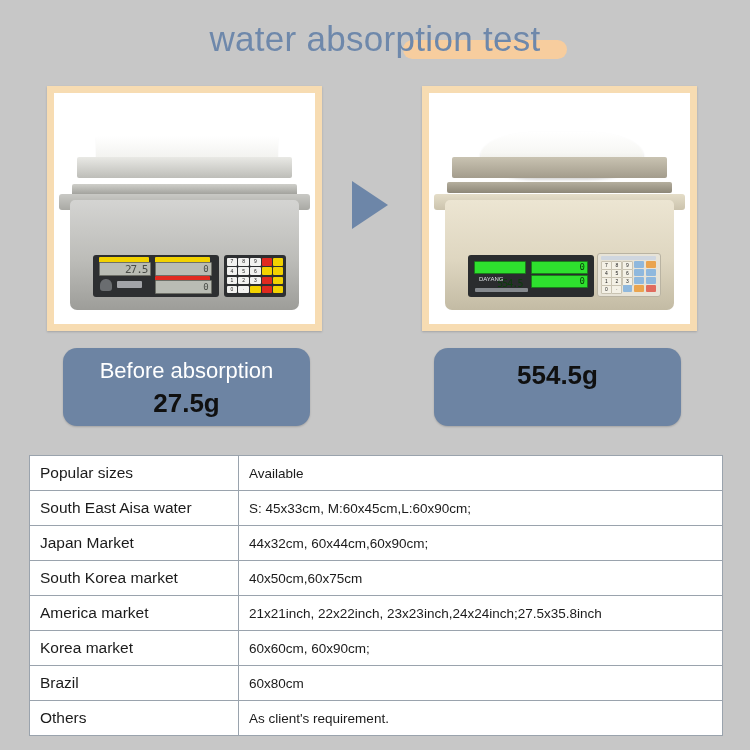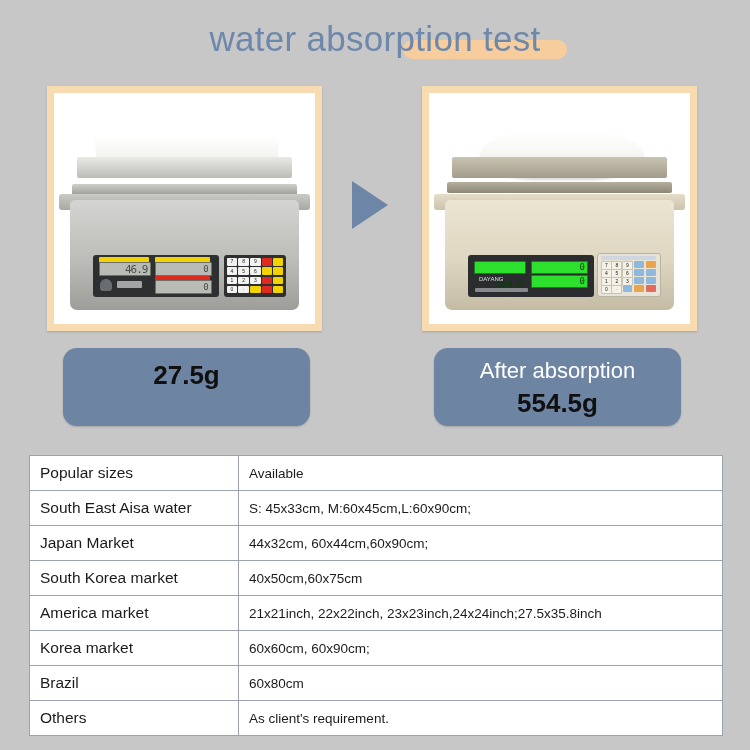--- a/index.html
+++ b/index.html
@@ -248,21 +248,21 @@
       <div class="scale-base-top"></div>
       <div class="scale-base">
 
         <div class="panel">
 
           <div class="strip-yellow" style="left:5%;top:6%;width:40%;height:11%;"></div>
           <div class="strip-yellow" style="left:49%;top:6%;width:44%;height:11%;"></div>
           <div class="strip-red" style="left:49%;top:50%;width:44%;height:11%;"></div>
 
           <div class="lcd" style="left:5%;top:17%;width:40%;height:28%;">
-            <span class="lcd-text" style="font-size:11px;">46.9</span>
+            <span class="lcd-text" style="font-size:11px;">27.5</span>
           </div>
           <div class="lcd" style="left:49%;top:17%;width:44%;height:28%;">
             <span class="lcd-text" style="font-size:9px;">0</span>
           </div>
           <div class="lcd" style="left:49%;top:61%;width:44%;height:28%;">
             <span class="lcd-text" style="font-size:9px;">0</span>
           </div>
           <div style="position:absolute;left:6%;top:58%;width:9%;height:28%;background:#6a6d70;border-radius:50% 50% 3px 3px;"></div>
           <div style="position:absolute;left:19%;top:62%;width:20%;height:18%;background:#c9ccd0;border-radius:1px;opacity:.75;"></div>
         </div>
@@ -356,25 +356,25 @@
           <div class="key key-red" style="left:78%;top:75%;width:17%;height:16%;"></div>
         </div>
 
       </div>
     </div>
 
   </div>
 </div>
 
 <div class="caption-box" id="caption-before">
+  <span class="caption-label">Before absorption</span>
   <span class="caption-value">27.5g</span>
 </div>
 
 <div class="caption-box" id="caption-after">
-  <span class="caption-label">After absorption</span>
   <span class="caption-value">554.5g</span>
 </div>
 
 <table id="sizes-table">
   <tbody id="sizes-table-body">
     <tr>
       <td class="col-label">Popular sizes</td>
       <td class="col-value">Available</td>
     </tr>
   <tr>

